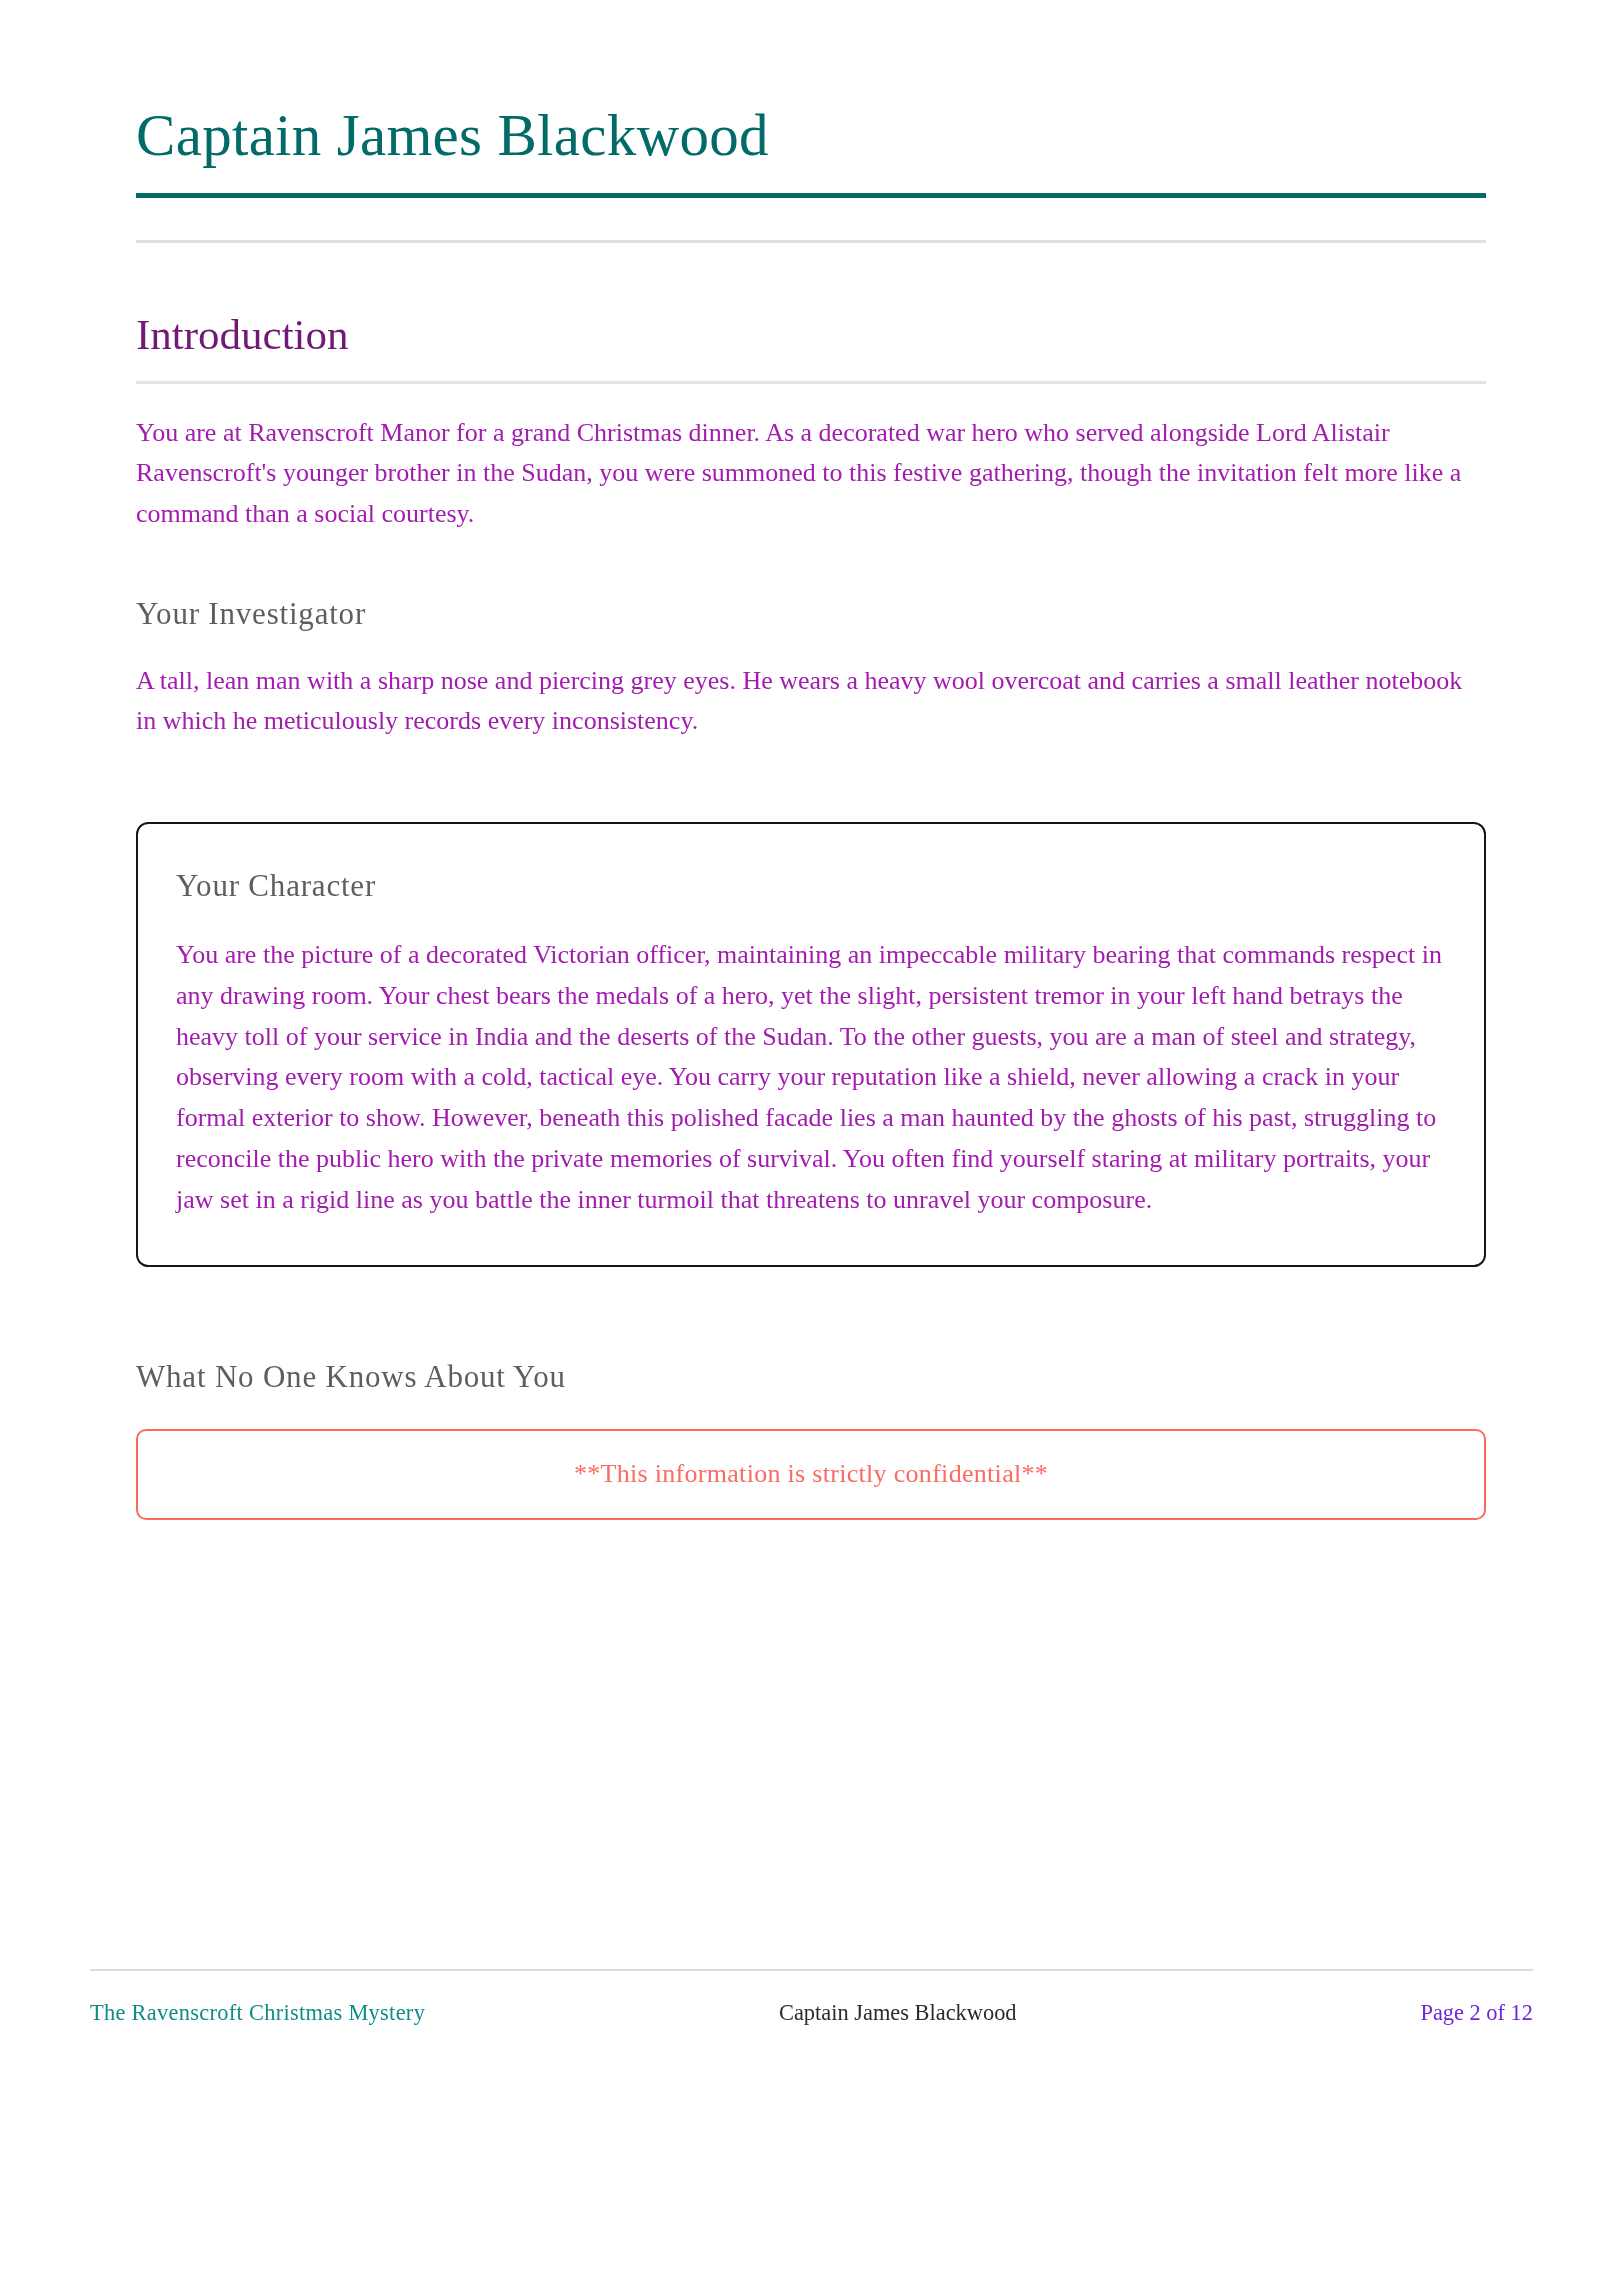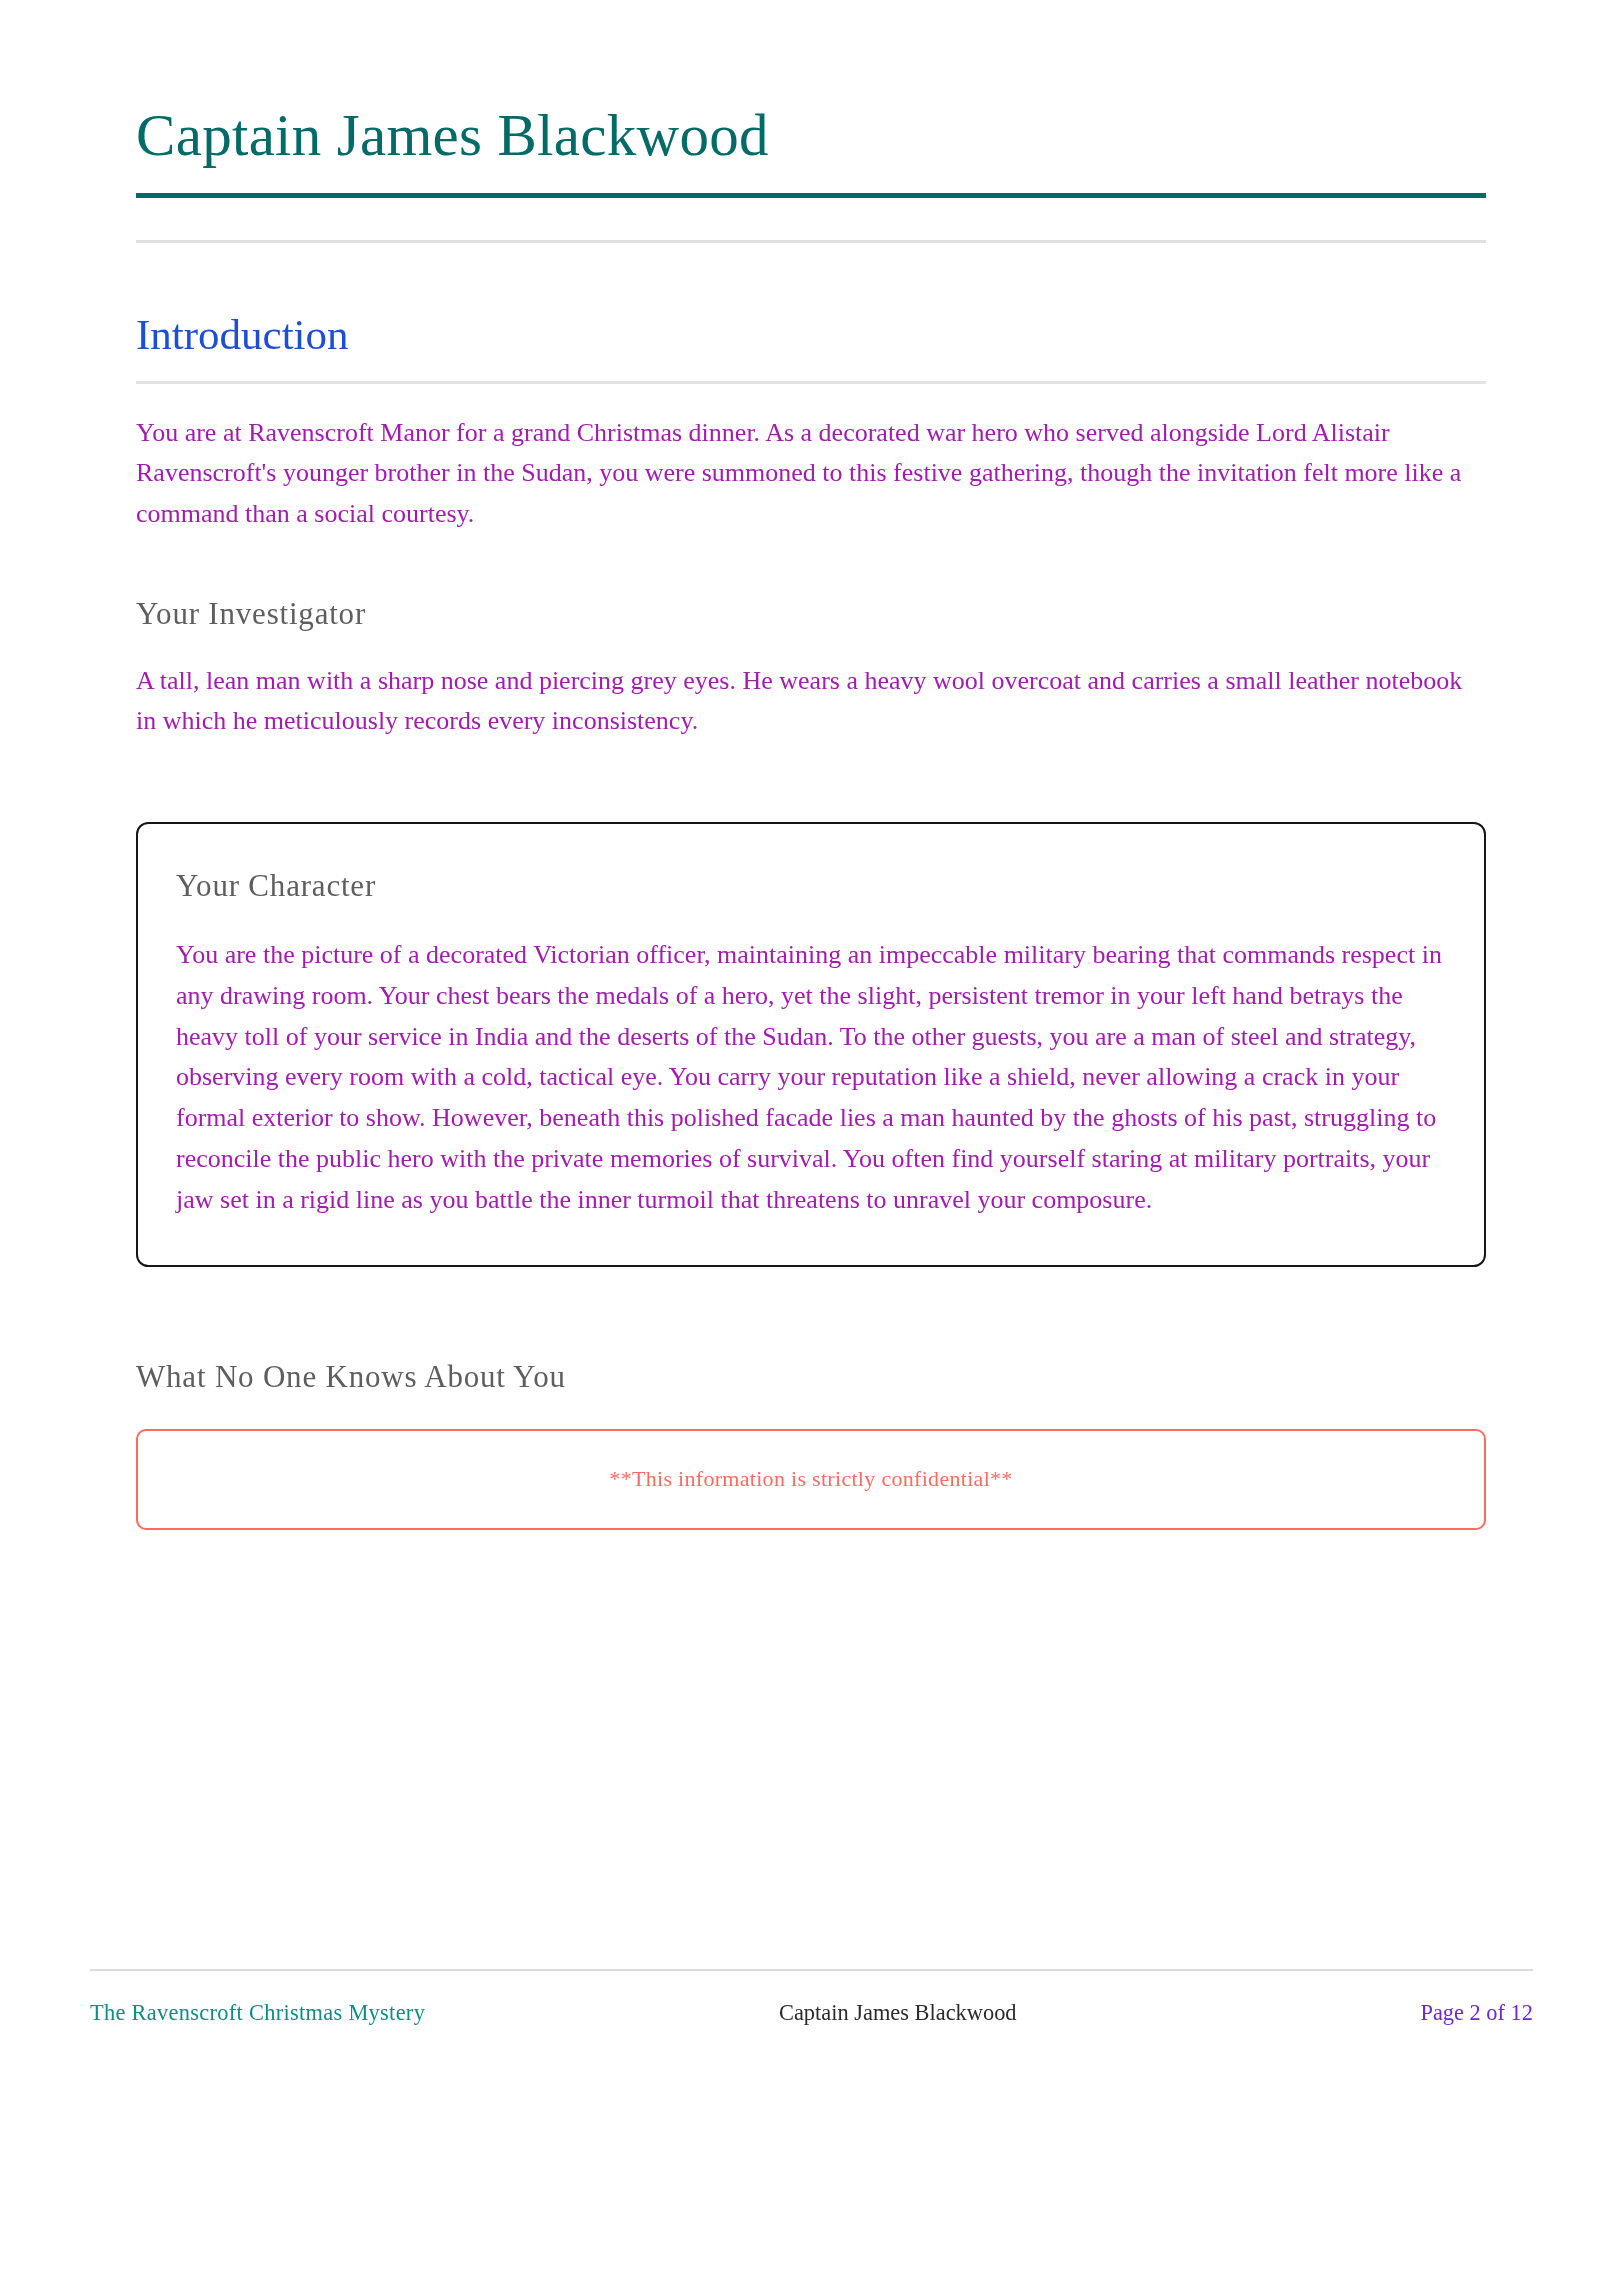--- a/index.html
+++ b/index.html
@@ -50,21 +50,21 @@
     background: #e0e0e0;
     width: 100%;
   }
 
   
   .section-heading {
     margin: 0;
     padding-top: 68px;
     font-size: 43px;
     font-weight: normal;
-    color: #1d4ed8;
+    color: #701a75;
     line-height: 1.1;
   }
 
   .section-rule {
     margin-top: 23.6px;
     height: 2.2px;
     background: #e3e3e3;
     width: 100%;
   }
 
@@ -132,22 +132,22 @@
   .warning-box {
     margin-top: 35px;
     border: 2.8px solid #FB6B62;
     border-radius: 10px;
     padding: 25px 22.4px;
     box-sizing: border-box;
     text-align: center;
   }
 
   .warning-text {
-    margin: 8px;
-    font-size: 22px;
+    margin: 0;
+    font-size: 26px;
     color: #FB6B62;
     line-height: 1.4;
     letter-spacing: 0.3px;
   }
 
   
   .footer {
     position: absolute;
     left: 90px;
     right: 90px;

